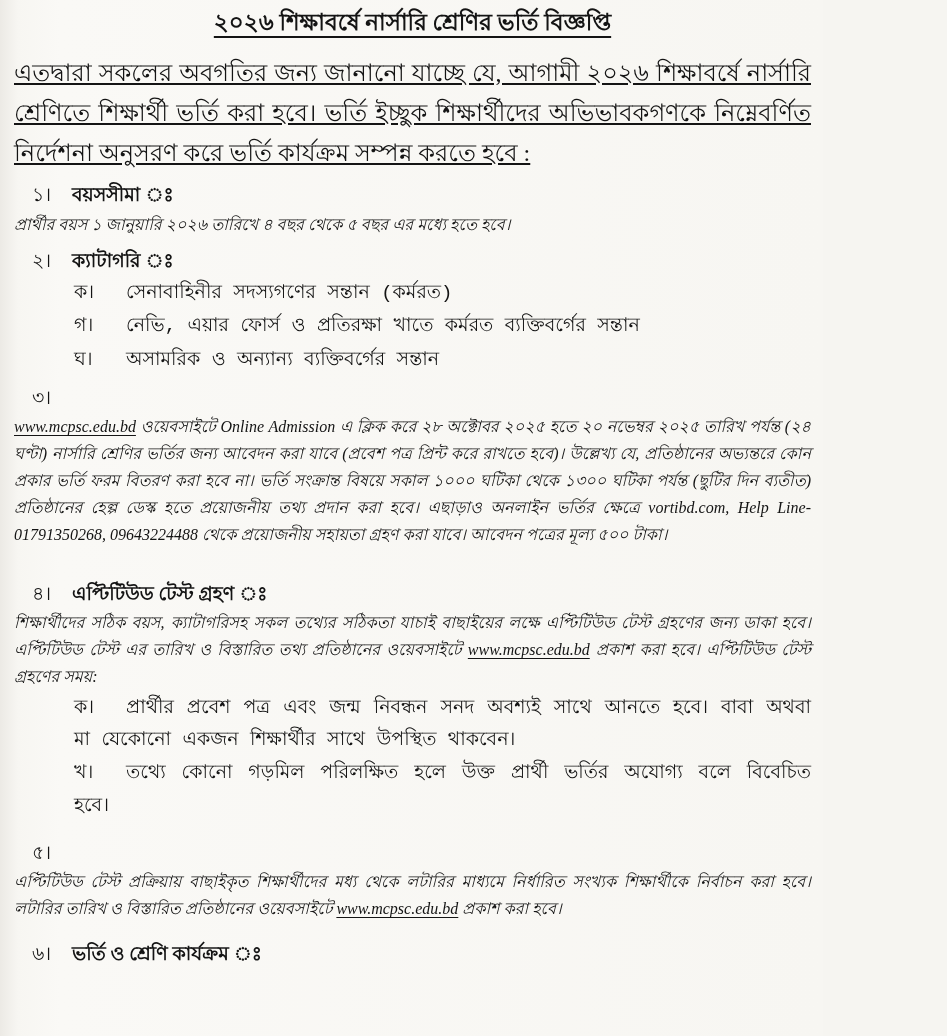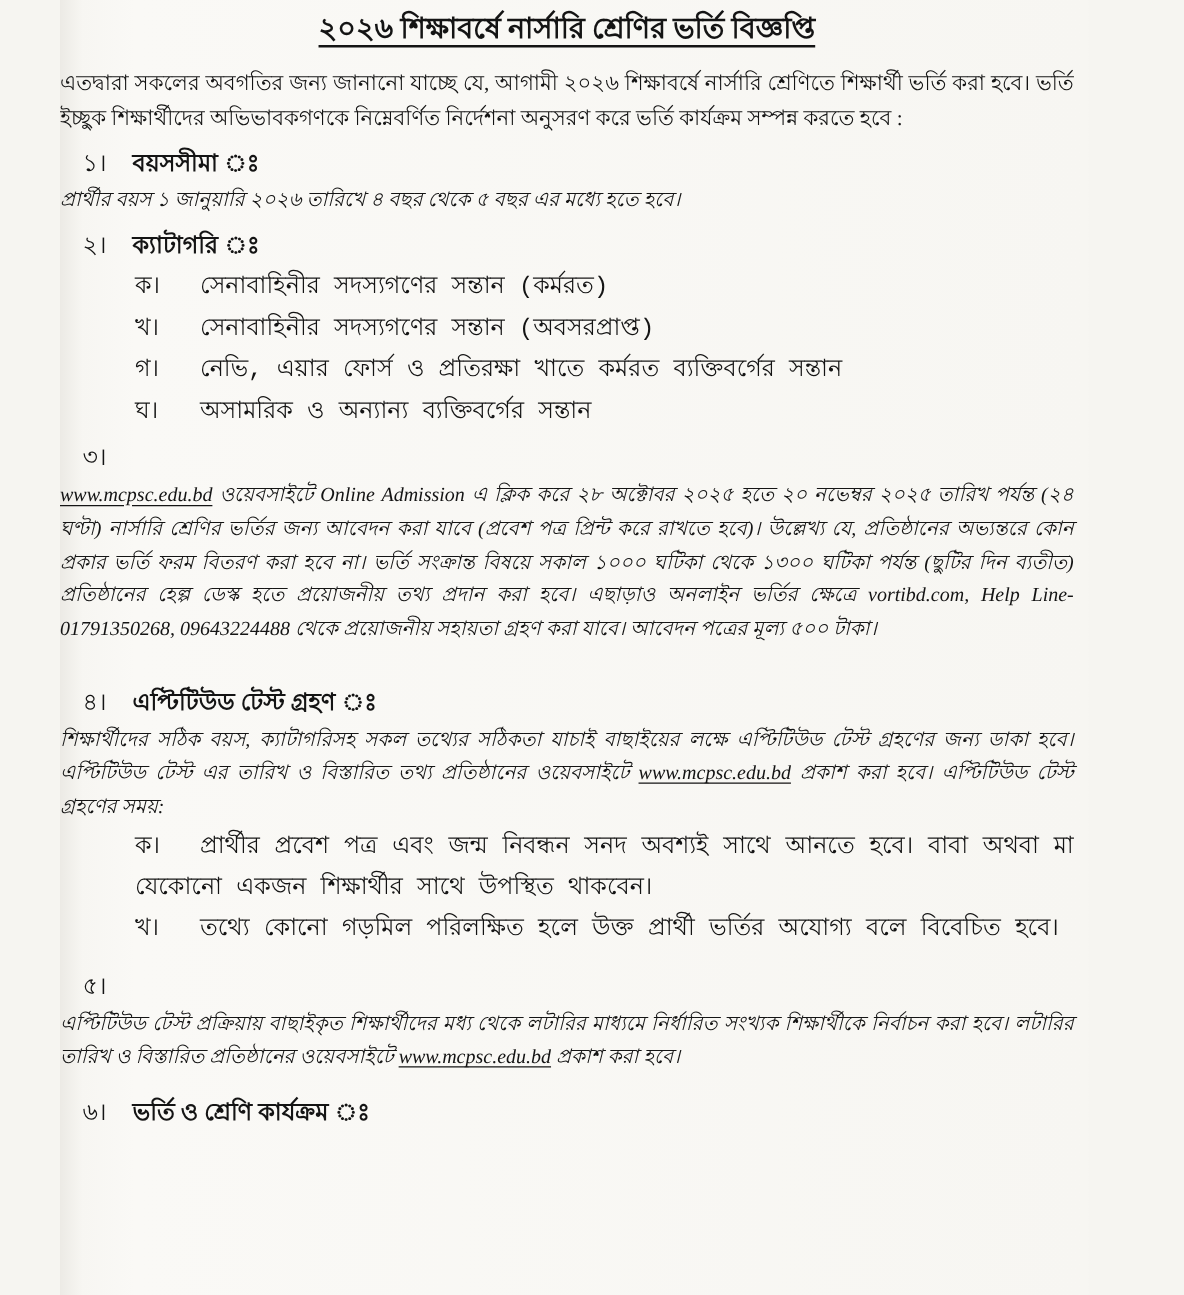--- a/index.html
+++ b/index.html
@@ -7,42 +7,42 @@
     padding: 0;
     background: #f6f5f1;
     color: #141414;
     font-family: "Liberation Serif", "DejaVu Serif", serif;
   }
   .page {
     position: relative;
     width: 823px;
     height: 1036px;
     box-sizing: border-box;
-    padding: 4px 12px 6px 0;
+    padding: 4px 12px 6px 14px;
     overflow: hidden;
     background: linear-gradient(90deg, #eceae5 0px, #f7f6f2 18px, #faf9f6 60px, #f7f6f2 100%);
-    margin-left: 48px;
   }
   .title {
     text-align: center;
     font-size: 23px;
     font-weight: 700;
     margin: 2px 0 0 0;
     line-height: 1.5;
   }
   .title .u-title {
     text-decoration: underline;
     text-decoration-thickness: 2px;
     text-underline-offset: 6px;
   }
   .intro {
-    font-size: 17px;
+    font-size: 24px;
     line-height: 1.68;
     text-align: justify;
     margin: 12px 0 2px 0;
+    text-decoration: underline;
   }
   .sec-head {
     display: flex;
     align-items: baseline;
     font-size: 19px;
     margin: 7px 0 1px 0;
     line-height: 1.6;
   }
   .sec-num {
     flex: 0 0 58px;
@@ -96,21 +96,20 @@
     <span class="sec-heading">বয়সসীমা ঃ</span>
   </div>
   <p class="body-p">প্রার্থীর বয়স ১ জানুয়ারি ২০২৬ তারিখে ৪ বছর থেকে ৫ বছর এর মধ্যে হতে হবে।</p>
 
   <div class="sec-head">
     <span class="sec-num">২।</span>
     <span class="sec-heading">ক্যাটাগরি ঃ</span>
   </div>
   <div class="sub-list">
     <p class="sub-p"><span class="sub-num">ক।</span><span>সেনাবাহিনীর সদস্যগণের সন্তান (কর্মরত)</span></p>
-    <p class="sub-p"><span class="sub-num">খ।</span><span>সেনাবাহিনীর সদস্যগণের সন্তান (অবসরপ্রাপ্ত)</span></p>
     <p class="sub-p"><span class="sub-num">গ।</span><span>নেভি, এয়ার ফোর্স ও প্রতিরক্ষা খাতে কর্মরত ব্যক্তিবর্গের সন্তান</span></p>
     <p class="sub-p"><span class="sub-num">ঘ।</span><span>অসামরিক ও অন্যান্য ব্যক্তিবর্গের সন্তান</span></p>
   </div>
 
   <div class="sec-head">
     <span class="sec-num">৩।</span>
   </div>
   <p class="body-p"><span class="u">www.mcpsc.edu.bd</span><span> ওয়েবসাইটে Online Admission এ ক্লিক করে ২৮ অক্টোবর ২০২৫ হতে ২০ নভেম্বর ২০২৫ তারিখ পর্যন্ত (২৪ ঘণ্টা) নার্সারি শ্রেণির ভর্তির জন্য আবেদন করা যাবে (প্রবেশ পত্র প্রিন্ট করে রাখতে হবে)। উল্লেখ্য যে, প্রতিষ্ঠানের অভ্যন্তরে কোন প্রকার ভর্তি ফরম বিতরণ করা হবে না। ভর্তি সংক্রান্ত বিষয়ে সকাল ১০০০ ঘটিকা থেকে ১৩০০ ঘটিকা পর্যন্ত (ছুটির দিন ব্যতীত) প্রতিষ্ঠানের হেল্প ডেস্ক হতে প্রয়োজনীয় তথ্য প্রদান করা হবে। এছাড়াও অনলাইন ভর্তির ক্ষেত্রে vortibd.com, Help Line-01791350268, 09643224488 থেকে প্রয়োজনীয় সহায়তা গ্রহণ করা যাবে। আবেদন পত্রের মূল্য ৫০০ টাকা।</span></p>
 
   <div class="gap-lg"></div>

